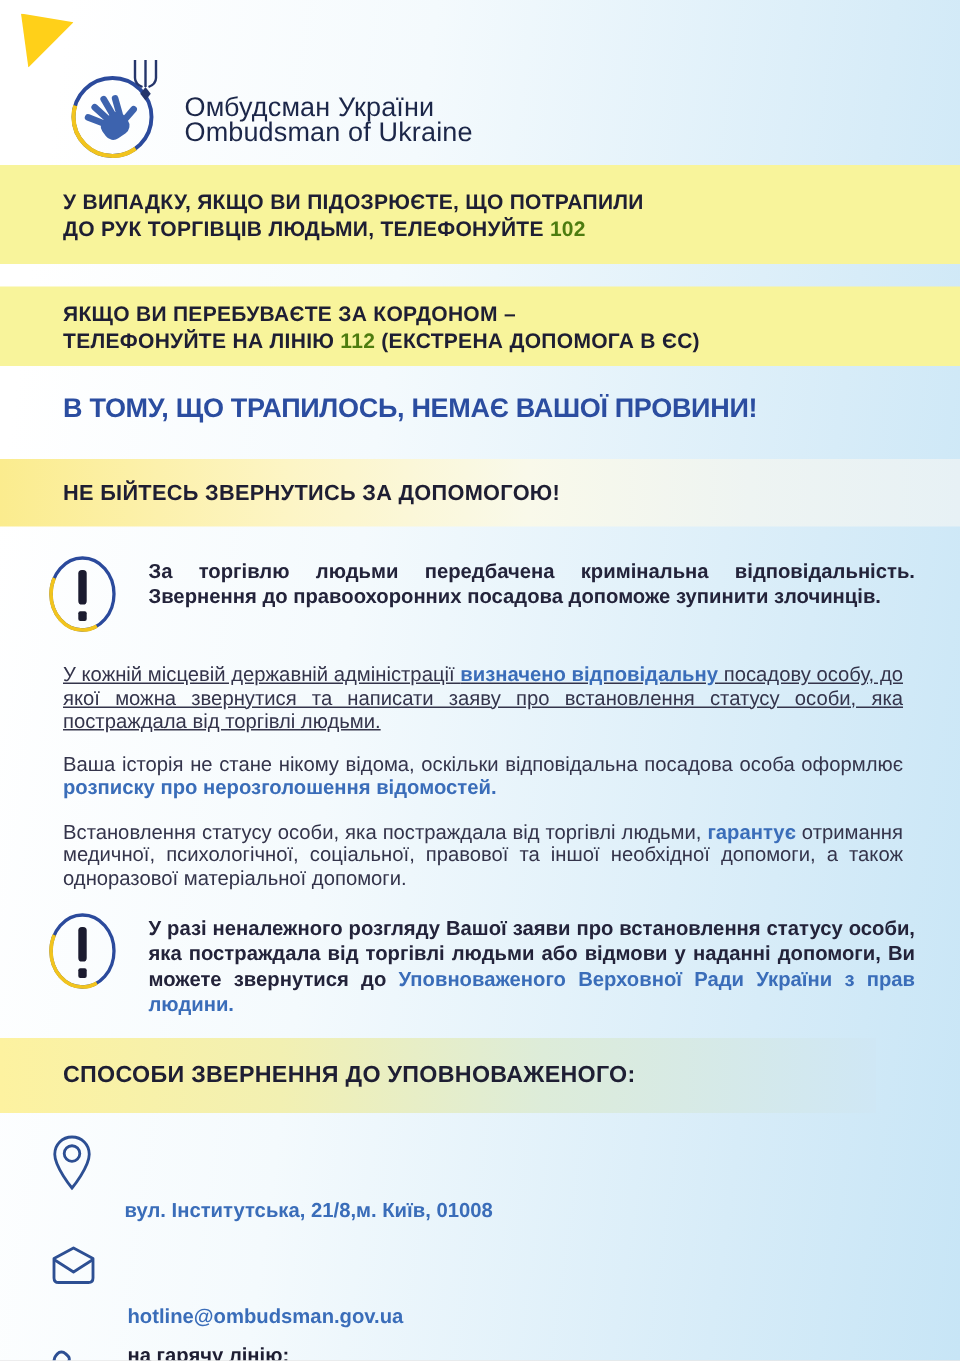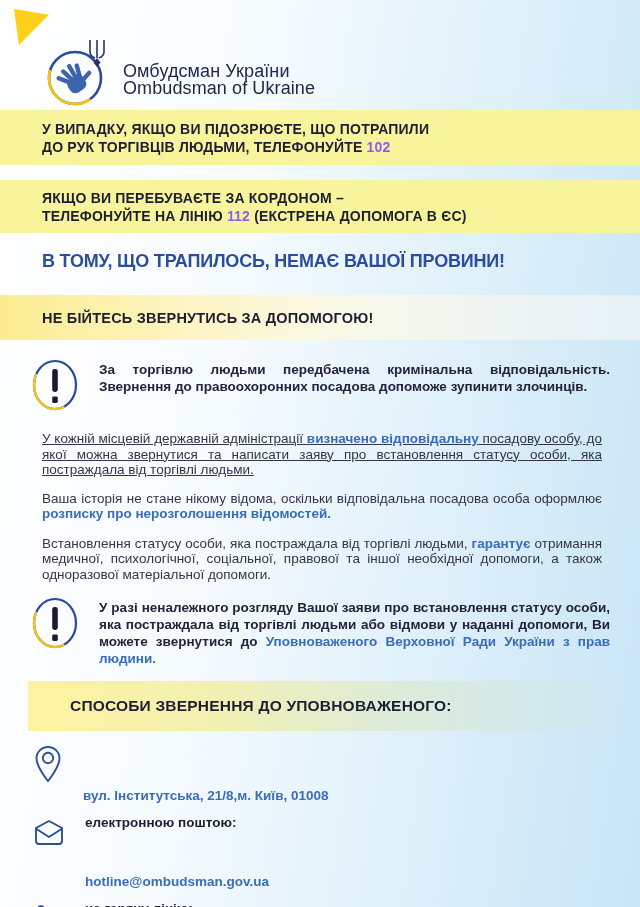--- a/index.html
+++ b/index.html
@@ -25,23 +25,23 @@
   .logo-text .l1, .logo-text .l2 {
     font-weight:normal; font-size:18px; line-height:17px; color:#1c2749; letter-spacing:.1px;
   }
   
   .banner {
     width:640px; background:#f8f49b; color:#1e1e33;
     display:flex; flex-direction:column; justify-content:center;
     padding-left:42px; padding-right:30px;
     font-weight:bold; font-size:14px; line-height:18px; letter-spacing:.2px;
   }
-  .banner1 { margin-top:110px; height:55px; }
+  .banner1 { margin-top:110px; height:66px; }
   .banner2 { margin-top:15px; height:53px; }
-  .num { color:#8b5cf6;text-align:center; }
+  .num { color:#4d7c0f;text-align:center; }
   .h-blue {
     margin-top:17px; padding-left:42px; height:22px;
     color:#2b4da0; font-weight:bold; font-size:18px; line-height:22px; letter-spacing:-0.2px;
   }
   .banner3 {
     margin-top:23px; height:45px; width:640px;
     background:linear-gradient(90deg,#fbec8e 0%,#fdf5c5 30%,#f9f9ea 55%,#eef4f2 78%,#e7f1f5 100%);
     display:flex; align-items:center; padding-left:42px;
     font-weight:bold; font-size:14.5px; letter-spacing:.2px; color:#1e1e33;
   }
@@ -61,21 +61,21 @@
   }
   .p1 { margin-top:19px;text-decoration:underline; }
   .p2 { margin-top:13px; }
   .p3 { margin-top:14px; }
   .em-blue { color:#3a6db9; font-weight:bold; }
   
   .banner4 {
     margin-top:14px; height:50px; width:584px;
     background:linear-gradient(90deg,#fdf2a0 0%,#f2f0b2 32%,#ddecd9 62%,#cfe7f5 100%);
     display:flex; align-items:center; padding-left:42px;
-    font-weight:bold; font-size:15.5px; letter-spacing:.2px; color:#1e1e33;margin-left:28px;
+    font-weight:bold; font-size:15.5px; letter-spacing:.2px; color:#1e1e33;
   }
   
   .contacts { margin-top:13px; display:flex; flex-direction:column; gap:11px; }
   .c-row { display:flex; align-items:flex-start; padding-left:33px; gap:20px; }
   .c-icon { flex:0 0 30px; display:flex; justify-content:center; }
   .c-label { font-weight:bold; font-size:13.5px; line-height:15.5px; color:#1e1e33; }
   .c-value { font-weight:bold; font-size:13.5px; line-height:15.5px; color:#3a6db9;margin-top:44px; }
 </style>
 </head>
 <body>
@@ -171,21 +171,20 @@
     </div>
 
     <div class="c-row">
       <span class="c-icon">
         <svg width="32" height="30" viewBox="0 0 32 30" style="margin-top:3px">
           <path d="M3 10 L16 3 L29 10 V23 Q29 26 26 26 H6 Q3 26 3 23 Z" fill="none" stroke="#2d4f93" stroke-width="1.9" stroke-linejoin="round"></path>
           <path d="M3.5 11 L16 19 L28.5 11" fill="none" stroke="#2d4f93" stroke-width="1.9" stroke-linejoin="round" stroke-linecap="round"></path>
         </svg>
       </span>
       <div>
-        <div class="c-label">електронною поштою:</div>
         <div class="c-value">hotline@ombudsman.gov.ua</div>
       </div>
     </div>
 
     <div class="c-row">
       <span class="c-icon">
         <svg width="32" height="32" viewBox="0 0 30 30" style="margin-top:2px">
           <path d="M10 4.2 C8.6 2.8 6.3 2.8 5 4.2 L4 5.4 C2.6 7.1 2.7 9.6 4 11.7 C6.8 16.4 11 20.5 15.6 23.2 C17.7 24.4 20.1 24.6 21.8 23.3 L23.2 22.2 C24.6 20.9 24.6 18.6 23.2 17.2 L20.9 15.1 C19.8 14.1 18.1 14.1 17 15.1 L16.2 15.9 C14 14.4 12.1 12.5 10.8 10.3 L11.5 9.6 C12.6 8.5 12.6 6.7 11.6 5.7 Z" fill="none" stroke="#2d4f93" stroke-width="1.9" stroke-linejoin="round"></path>
         </svg>
       </span>

